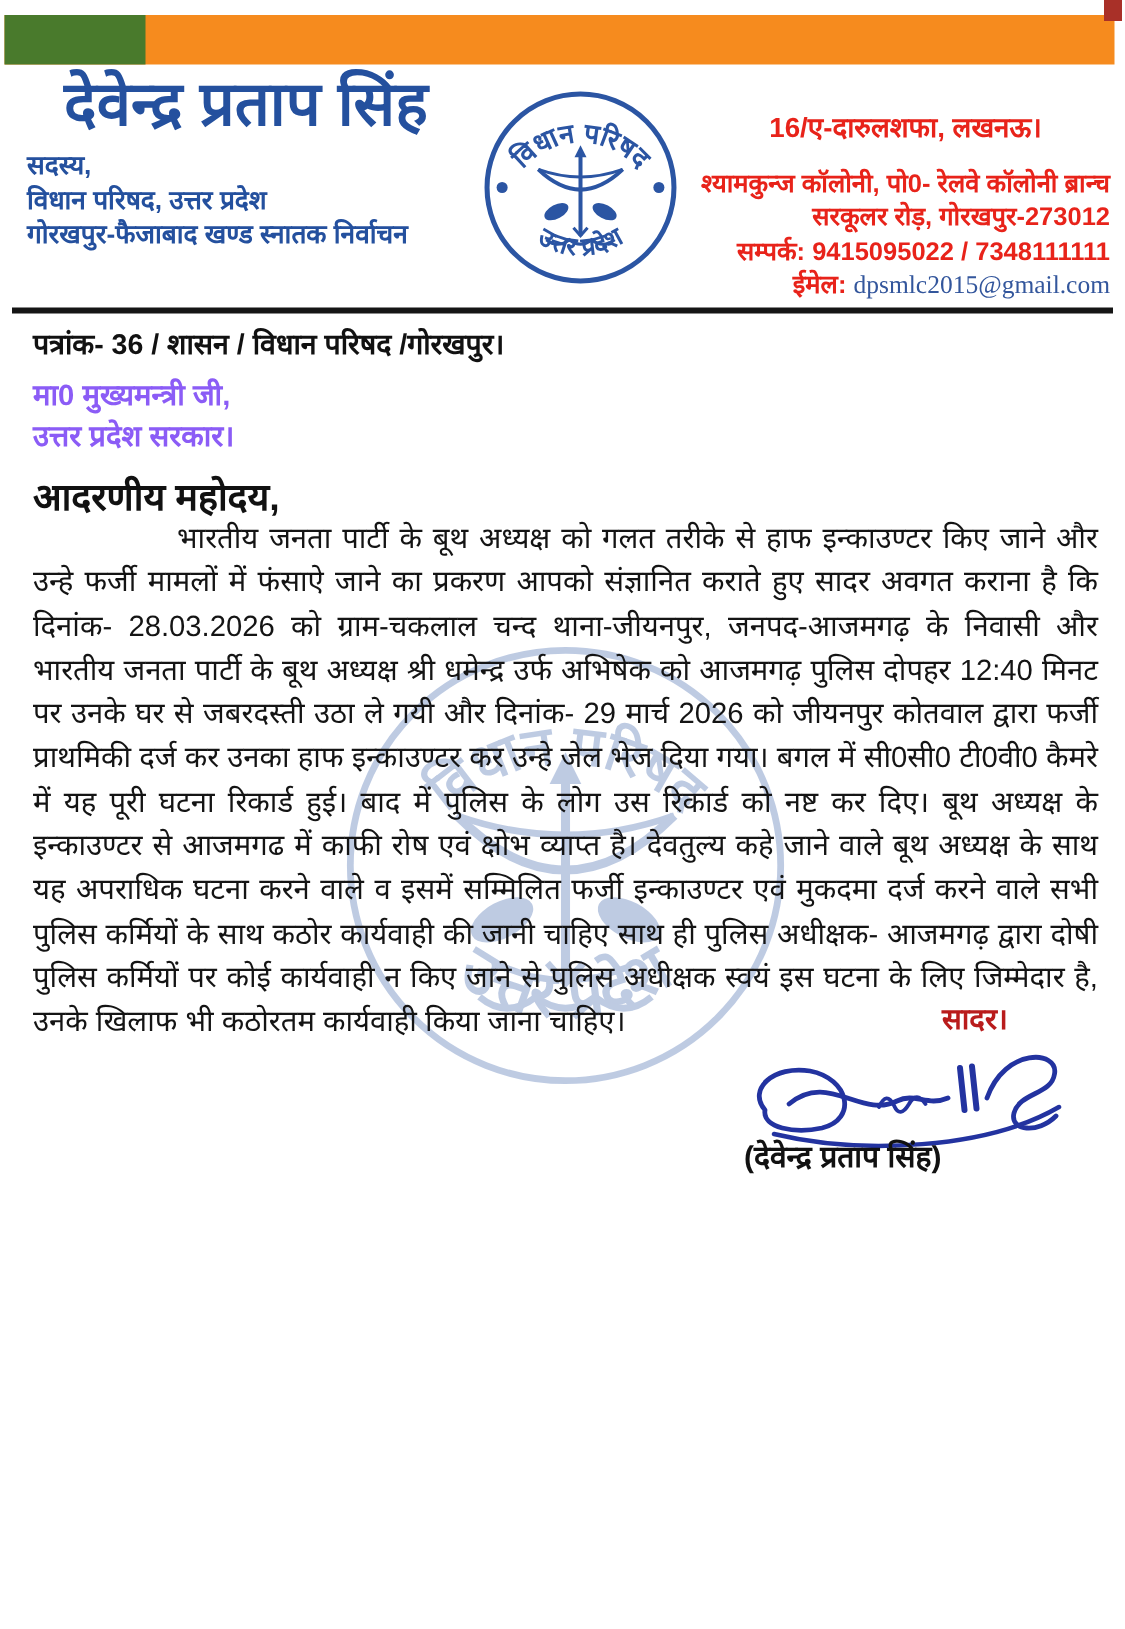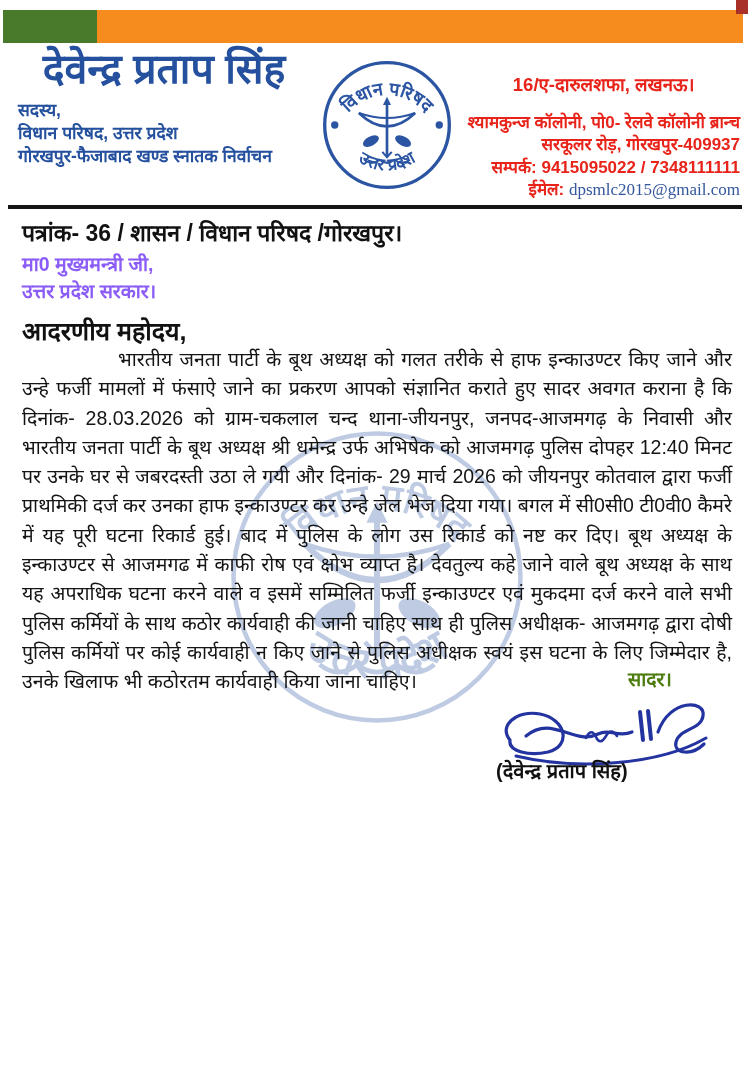--- a/index.html
+++ b/index.html
@@ -33,36 +33,36 @@
   .email-val { color:var(--email_blue,#33569c);
                font-family:"Liberation Serif","DejaVu Serif",serif;
                font-weight:normal; }
 
   .rule { position:absolute; left:8px; top:205px; width:734px; height:4px;
           background:#151515; }
 
   
   .ref-row { position:absolute; left:22px; top:216px; width:713px;
              display:flex; justify-content:space-between;
-             font-size:23px; font-weight:600; color:#111; }
+             font-size:19px; font-weight:600; color:#111; }
   .recipient { position:absolute; left:22px; top:251px; font-size:19.5px;
                line-height:27px; font-weight:600; color:#8b5cf6; }
   .salutation { position:absolute; left:22px; top:313px; font-size:25px;
                 font-weight:700; color:#111; }
 
   
   .watermark { position:absolute; left:226px; top:426px; width:302px;
                height:302px; opacity:0.30; z-index:0; }
   .body-text { position:absolute; left:22px; top:345px; width:710px;
                font-size:19.5px; line-height:29.3px; text-align:justify;
                text-indent:96px; color:#141414; z-index:1; }
 
   
   .regards { position:absolute; left:628px; top:665px; font-size:19.5px;
-             font-weight:600; color:#4d7c0f; z-index:1; }
+             font-weight:600; color:#b91c1c; z-index:1; }
   .signature { position:absolute; left:490px; top:686px; width:238px;
                height:88px; z-index:1; }
   .signatory { position:absolute; left:496px; top:757px; width:228px;
                font-size:20px; font-weight:700; color:#111;
                z-index:1; white-space:nowrap; }
 
   
   .sblue { stroke:var(--seal_blue,#2b55a3); fill:none; }
   .fblue { fill:var(--seal_blue,#2b55a3); }
   .seal-text { fill:var(--seal_blue,#2b55a3); font-weight:bold;
@@ -111,21 +111,21 @@
       <path d="M 93,140 L 100,148 L 107,140" class="sblue" stroke-width="3"></path>
       <ellipse cx="76" cy="124" rx="13" ry="7" class="fblue" transform="rotate(-28 76 124)"></ellipse>
       <ellipse cx="124" cy="124" rx="13" ry="7" class="fblue" transform="rotate(28 124 124)"></ellipse>
       <path d="M 66,152 q 11,9 23,0 q 11,9 22,0 q 11,9 23,0" class="sblue" stroke-width="3"></path>
     </g>
   </svg>
 
   <div class="header-right">
     <div class="hr-line1">16/ए-दारुलशफा, लखनऊ।</div>
     <div>श्यामकुन्ज कॉलोनी, पो0- रेलवे कॉलोनी ब्रान्च</div>
-    <div>सरकूलर रोड़, गोरखपुर-409937</div>
+    <div>सरकूलर रोड़, गोरखपुर-273012</div>
     <div>
       <span>सम्पर्क:</span>
       <span>9415095022 / 7348111111</span>
     </div>
     <div>
       <span>ईमेल:</span>
       <span class="email-val">dpsmlc2015@gmail.com</span>
     </div>
   </div>
 

